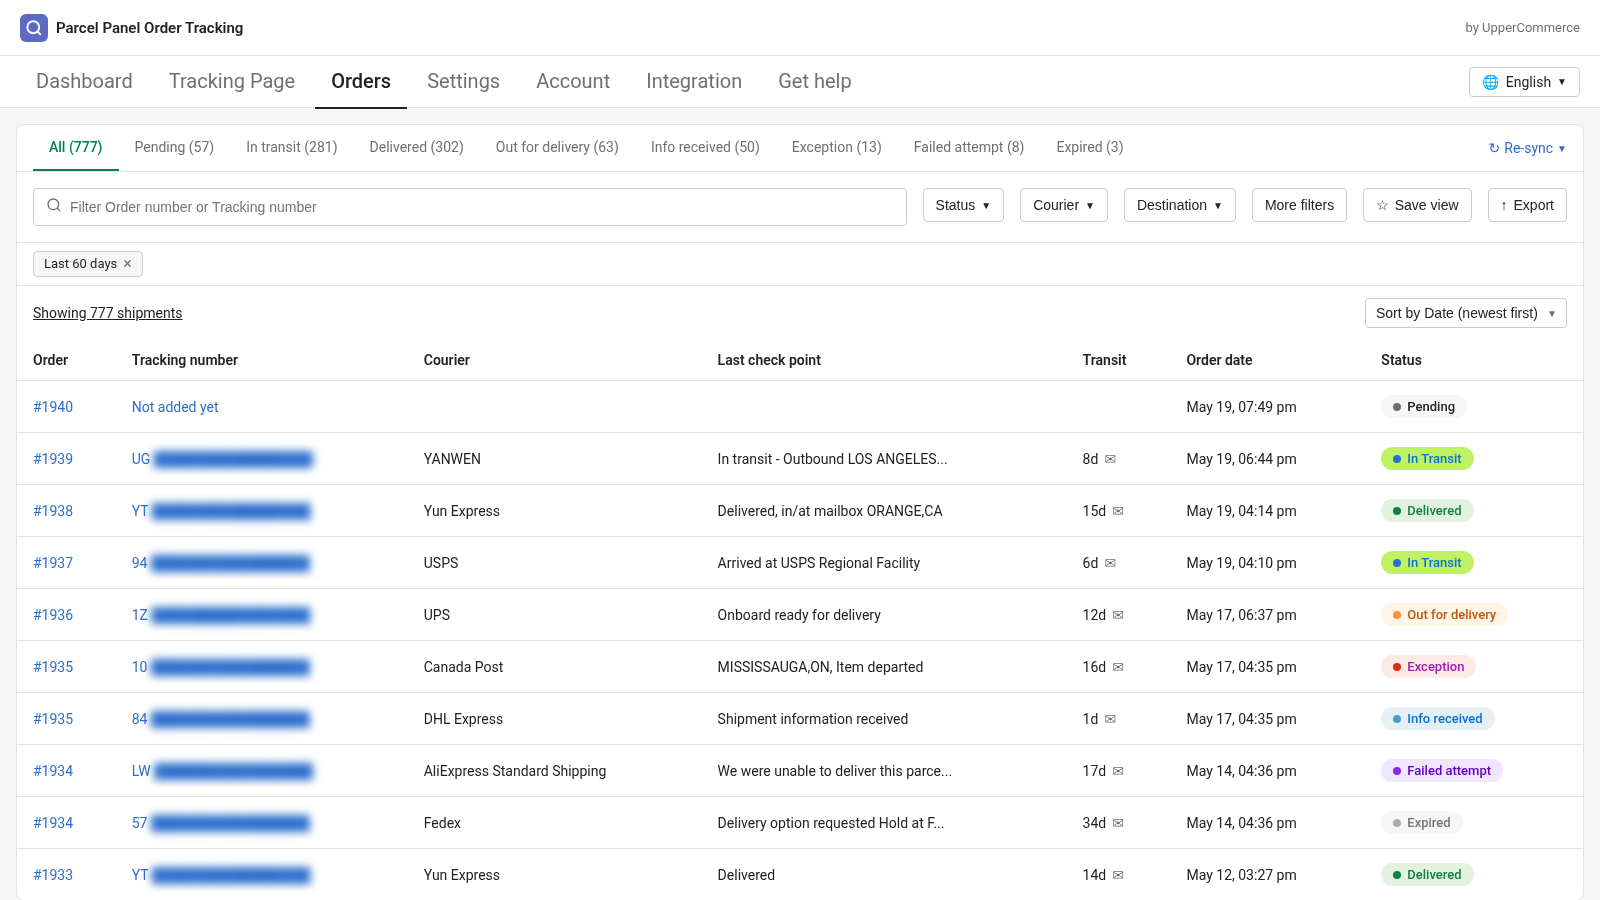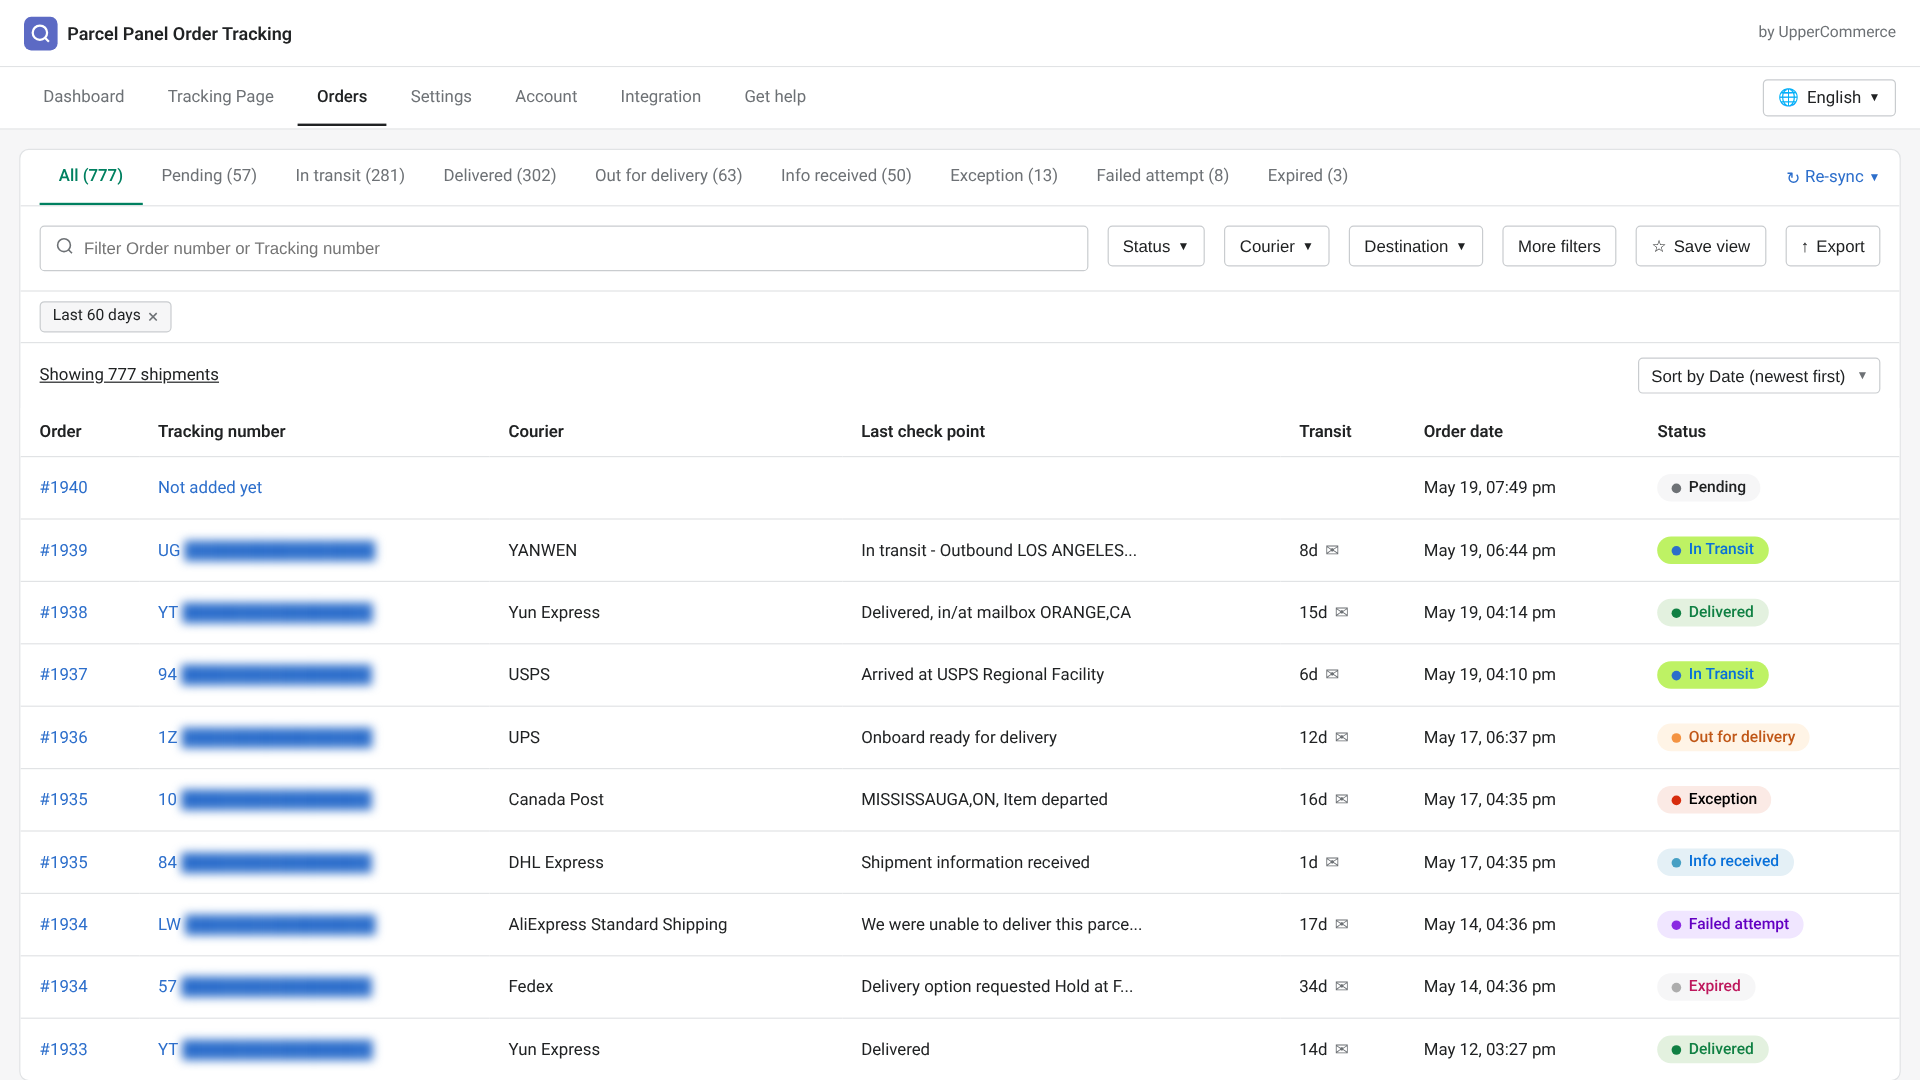--- a/index.html
+++ b/index.html
@@ -6,21 +6,21 @@
     body { font-family: -apple-system, BlinkMacSystemFont, 'Segoe UI', Roboto, sans-serif; font-size: 14px; color: #202223; background: #f6f6f7; }
 
     
     .top-bar { background: #fff; border-bottom: 1px solid #e1e3e5; padding: 0 20px; display: flex; align-items: center; height: 56px; }
     .app-logo { display: flex; align-items: center; gap: 8px; font-weight: 600; font-size: 15px; color: #202223; flex: 1; }
     .app-logo-icon { width: 28px; height: 28px; background: #5c6ac4; border-radius: 6px; display: flex; align-items: center; justify-content: center; color: white; font-size: 14px; }
     .top-bar-right { color: #6d7175; font-size: 13px; }
 
     
     .nav { background: #fff; border-bottom: 1px solid #e1e3e5; padding: 0 20px; display: flex; align-items: center; height: 52px; gap: 4px; }
-    .nav-item { padding: 14px 16px; font-size: 14px; color: #6d7175; cursor: pointer; border-bottom: 2px solid transparent; text-decoration: none; }
+    .nav-item { padding: 14px 16px; font-size: 20px; color: #6d7175; cursor: pointer; border-bottom: 2px solid transparent; text-decoration: none; }
     .nav-item.active { color: #202223; border-bottom: 2px solid #202223; font-weight: 500; }
     .nav-right { margin-left: auto; display: flex; align-items: center; gap: 6px; border: 1px solid #c9cccf; border-radius: 4px; padding: 6px 12px; cursor: pointer; color: #202223; font-size: 14px; }
 
     
     .main { background: #fff; margin: 16px; border-radius: 8px; border: 1px solid #e1e3e5; overflow: hidden; }
 
     
     .tabs { display: flex; border-bottom: 1px solid #e1e3e5; padding: 0 16px; overflow-x: auto; }
     .tab { padding: 14px 16px; font-size: 14px; color: #6d7175; cursor: pointer; white-space: nowrap; border-bottom: 2px solid transparent; }
     .tab.active { color: #008060; border-bottom: 2px solid #008060; font-weight: 500; }
@@ -58,27 +58,27 @@
     .badge { display: inline-flex; align-items: center; gap: 6px; padding: 4px 12px; border-radius: 12px; font-size: 13px; font-weight: 500; }
     .badge-dot { width: 8px; height: 8px; border-radius: 50%; flex-shrink: 0; }
     .badge-pending { background: #f6f6f7; color: #202223; }
     .badge-pending .badge-dot { background: #6d7175; }
     .badge-in-transit { background: #bef264; color: #0870d9; }
     .badge-in-transit .badge-dot { background: #2c6ecb; }
     .badge-delivered { background: #e3f1df; color: #108043; }
     .badge-delivered .badge-dot { background: #108043; }
     .badge-out-for-delivery { background: #fff4e6; color: #c05717; }
     .badge-out-for-delivery .badge-dot { background: #f49342; }
-    .badge-exception { background: #fbeae5; color: #000000; }
+    .badge-exception { background: #fbeae5; color: #a21caf; }
     .badge-exception .badge-dot { background: #d72c0d; }
     .badge-info-received { background: #e4f0f6; color: #0870d9; }
     .badge-info-received .badge-dot { background: #47a0c4; }
     .badge-failed-attempt { background: #f0e6ff; color: #6300c2; }
     .badge-failed-attempt .badge-dot { background: #8a2be2; }
-    .badge-expired { background: #f6f6f7; color: #be185d; text-align: right; }
+    .badge-expired { background: #f6f6f7; color: #737373; text-align: right; }
     .badge-expired .badge-dot { background: #adadad; }
 
     .search-icon { color: #6d7175; font-size: 16px; }
   </style>
 </head>
 <body>
 
 <div class="top-bar">
   <div class="app-logo">
     <div class="app-logo-icon">

